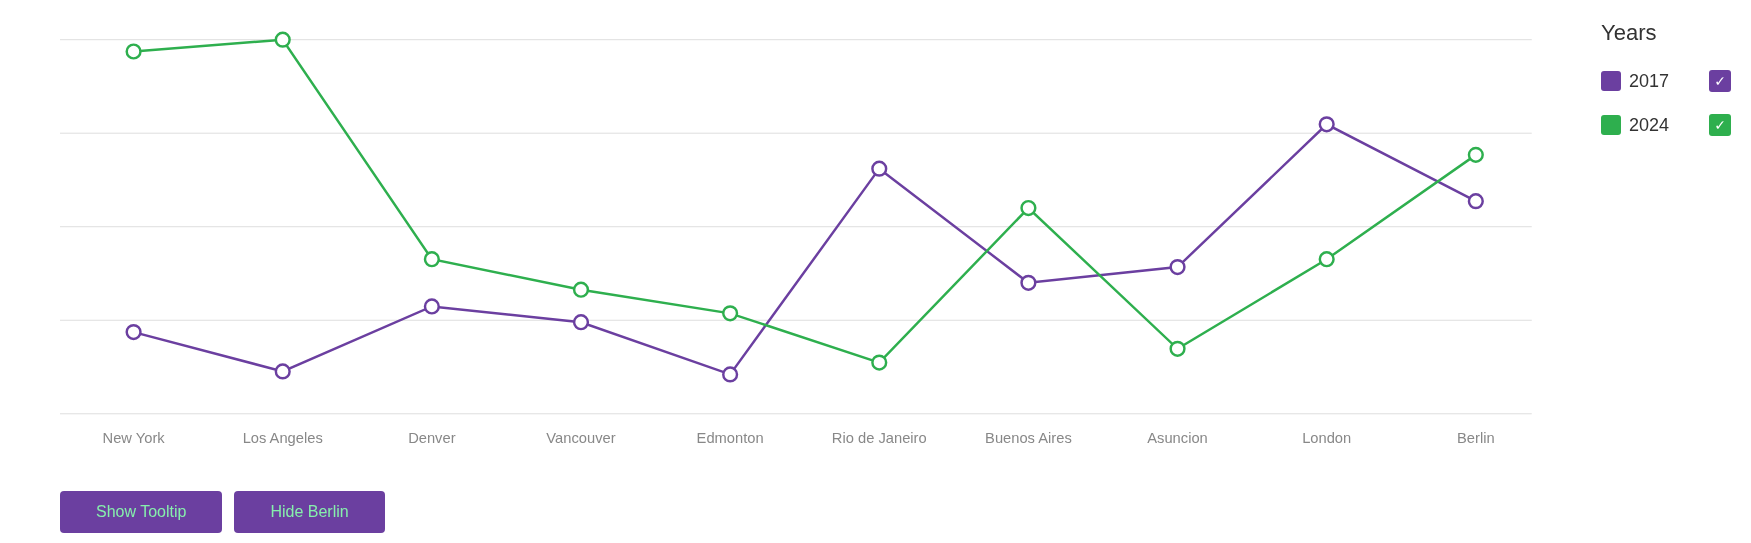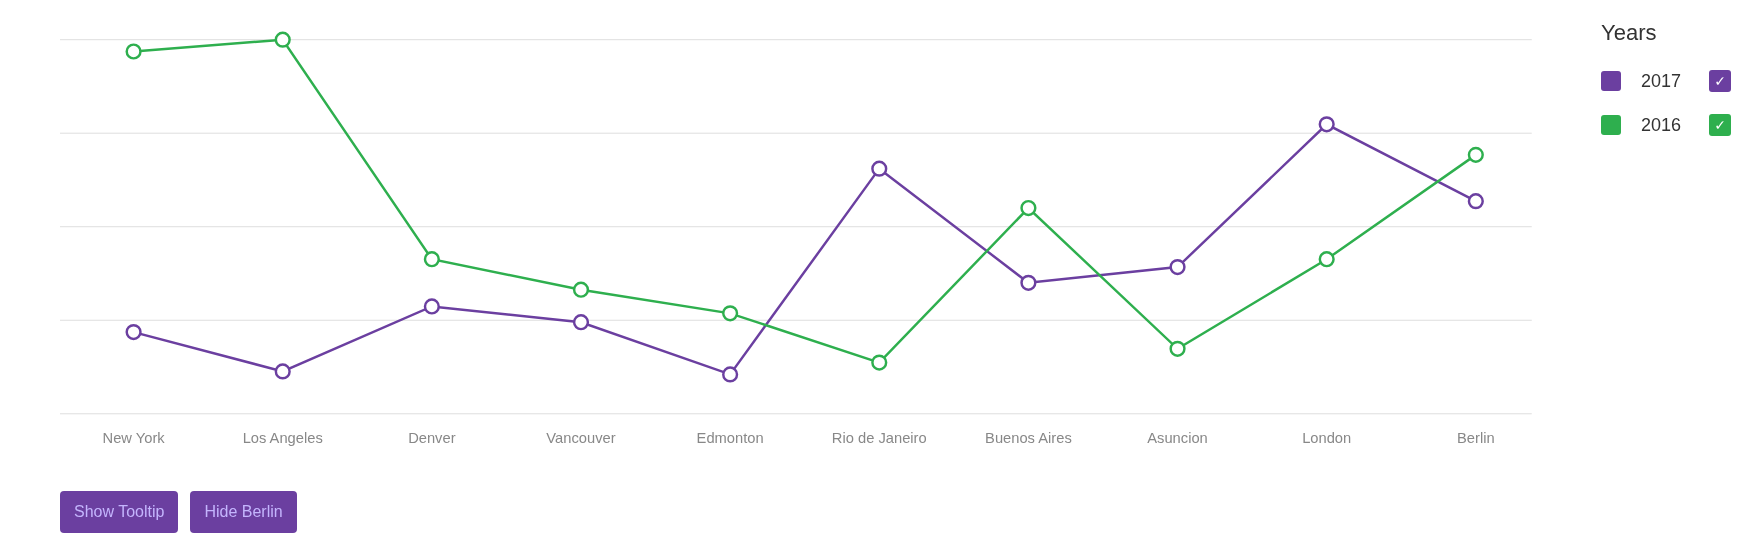--- a/index.html
+++ b/index.html
@@ -25,21 +25,21 @@
     }
     .legend-title {
       font-size: 22px;
       color: #333;
       margin-bottom: 16px;
       font-weight: 400;
     }
     .legend-item {
       display: flex;
       align-items: center;
-      gap: 20px;
+      gap: 8px;
       margin-bottom: 14px;
     }
     .legend-color-box {
       width: 20px;
       height: 20px;
       border-radius: 3px;
       flex-shrink: 0;
     }
     .legend-label {
       font-size: 18px;
@@ -62,24 +62,24 @@
     }
     .buttons-area {
       position: absolute;
       bottom: 10px;
       left: 60px;
       display: flex;
       gap: 12px;
     }
     .btn {
       background: #6b3fa0;
-      color: #c4b5fd;
+      color: #86efac;
       border: none;
       border-radius: 4px;
-      padding: 12px 14px;
+      padding: 12px 36px;
       font-size: 16px;
       cursor: pointer;
       font-weight: 500;
     }
   </style>
 </head>
 <body>
 
 <div class="chart-container">
   <svg class="chart" viewBox="0 0 1540 450" preserveAspectRatio="none">
@@ -142,16 +142,16 @@
 
 <div class="legend-container">
   <div class="legend-title">Years</div>
   <div class="legend-item">
     <div class="legend-color-box" style="background:#6b3fa0;"></div>
     <span class="legend-label">2017</span>
     <div class="legend-check" style="background:#6b3fa0;">✓</div>
   </div>
   <div class="legend-item">
     <div class="legend-color-box" style="background:#2eaf4e;"></div>
-    <span class="legend-label">2016</span>
+    <span class="legend-label">2024</span>
     <div class="legend-check" style="background:#2eaf4e;">✓</div>
   </div>
 </div>
 
 </body></html>

